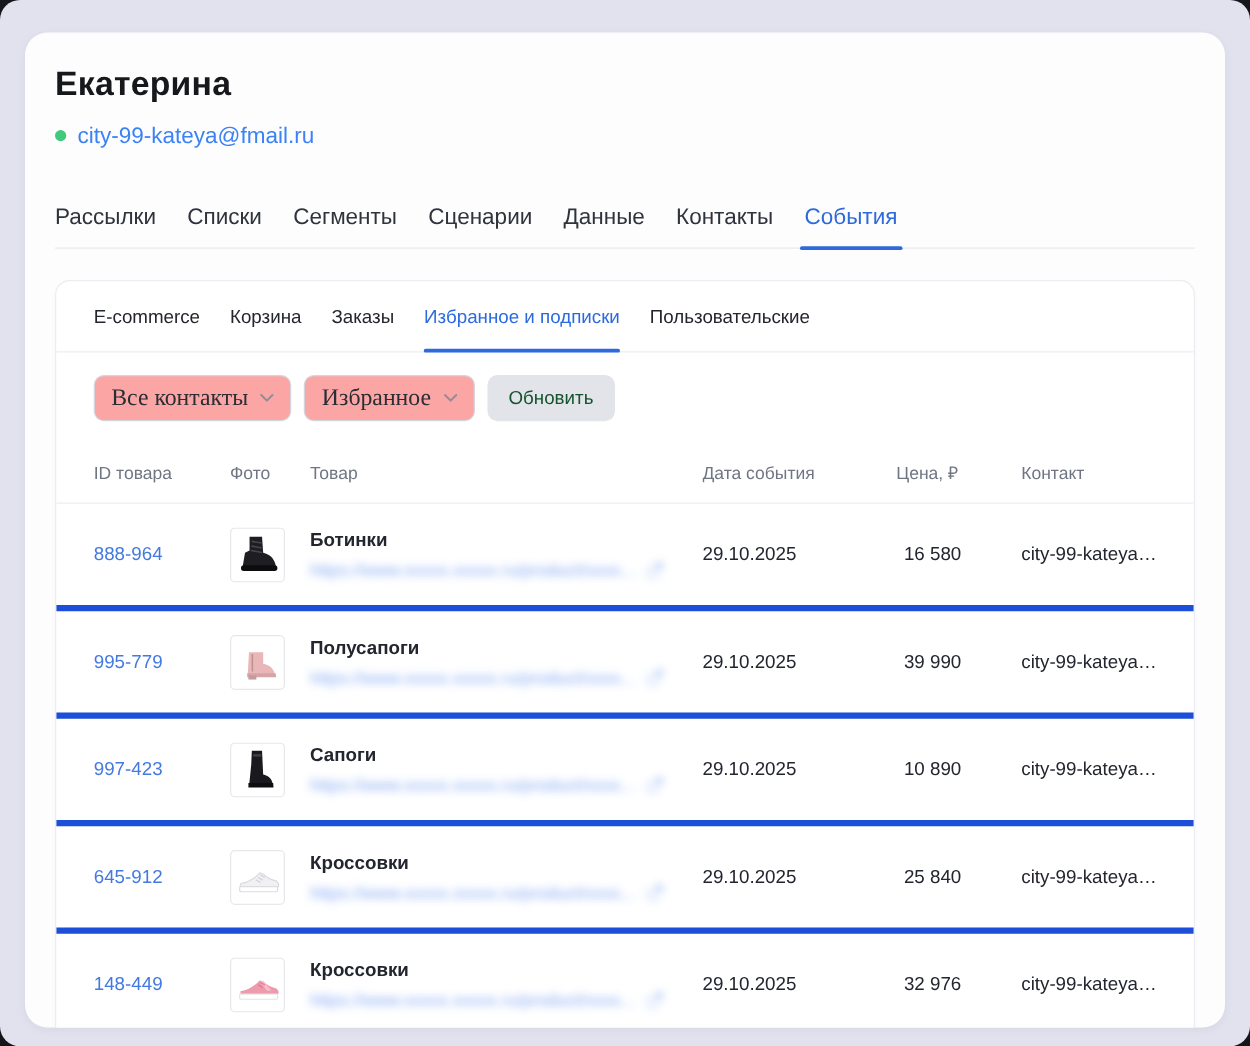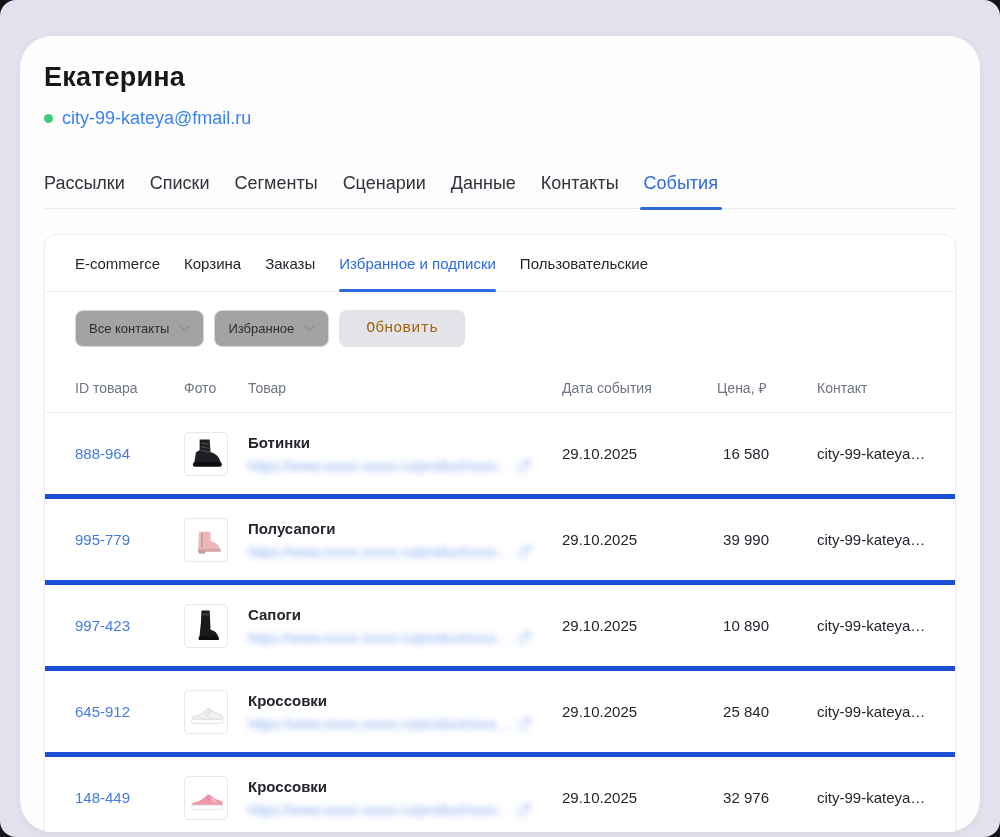--- a/index.html
+++ b/index.html
@@ -9,23 +9,23 @@
     font-family:"Liberation Sans", sans-serif;
     position:relative; overflow:hidden;
   }
   .window {
     position:absolute; inset:0;
     background:#e1e2ee;
     border-radius:16px;
     overflow:hidden;
   }
   .main-card {
-    position:absolute; left:20px; top:36px; width:960px; height:796px;
+    position:absolute; left:20px; top:26px; width:960px; height:796px;
     background:#fdfdfe;
-    border-radius:32px;
+    border-radius:18px;
     overflow:hidden;
     box-shadow:0 2px 8px rgba(30,30,60,.05);
   }
   
   .card-header { padding:26px 24px 0 24px; }
   .page-title { font-size:27px; font-weight:700; color:#17181c; letter-spacing:.2px; }
   .email-row { margin-top:15px; display:flex; align-items:center; gap:9px; }
   .status-dot { width:9px; height:9px; border-radius:50%; background:#41c97d; flex:0 0 auto; }
   .email-text { font-size:18px; color:#3b82f6; }
 
@@ -72,28 +72,28 @@
   .subtab.active::after {
     content:""; position:absolute; left:0; right:0; bottom:-1px;
     height:3px; border-radius:3px; background:#2c6ae0;
   }
 
   
   .filters { display:flex; gap:10px; align-items:center; padding:18px 30px 16px 30px; }
   .select-control {
     display:flex; align-items:center; gap:10px;
     height:37px; padding:0 13px;
-    background:#a3a3a3; border:1px solid #d4d6de; border-radius:8px;
-    font-size:13px; color:#2a2d34; cursor:pointer; white-space:nowrap;
+    background:#fca5a5; border:1px solid #d4d6de; border-radius:8px;
+    font-size:19px; color:#2a2d34; cursor:pointer; white-space:nowrap;font-family:Liberation Serif, serif;
   }
   .chevron { width:11px; height:7px; flex:0 0 auto; }
   .btn-gray {
-    height:37px; padding:0 27px;
+    height:37px; padding:0 17px;
     background:#e3e4e9; border:none; border-radius:8px;
-    font-family:Liberation Mono, monospace; font-size:15px; color:#a16207; cursor:pointer; white-space:nowrap;
+    font-family:Liberation Sans, sans-serif; font-size:15px; color:#14532d; cursor:pointer; white-space:nowrap;
   }
 
   
   .trow {
     display:grid;
     grid-template-columns:109px 64px 1fr 155px 52px 156px;
     align-items:center;
     padding:0 30px;
   }
   .thead { height:50px; border-bottom:1px solid #eceef1; }

